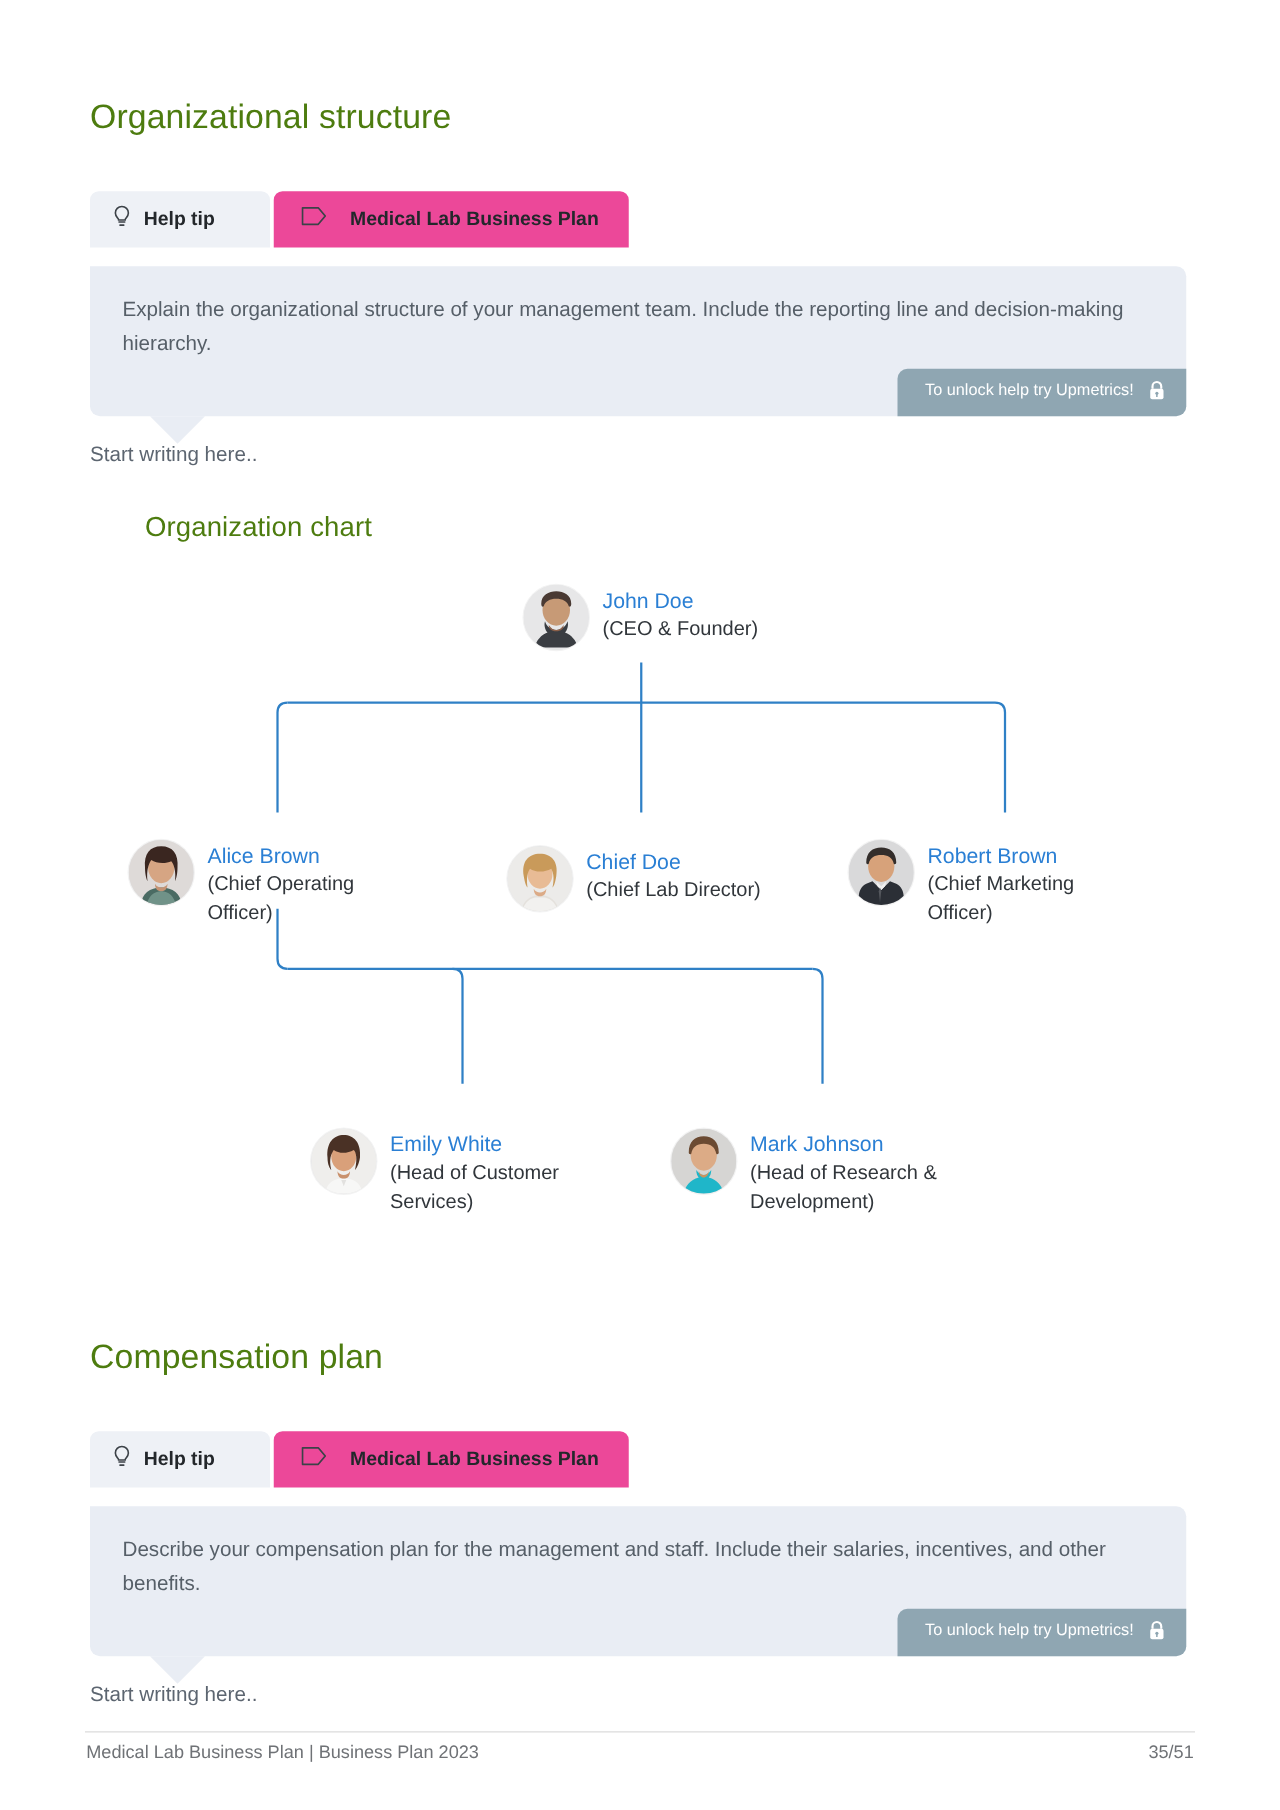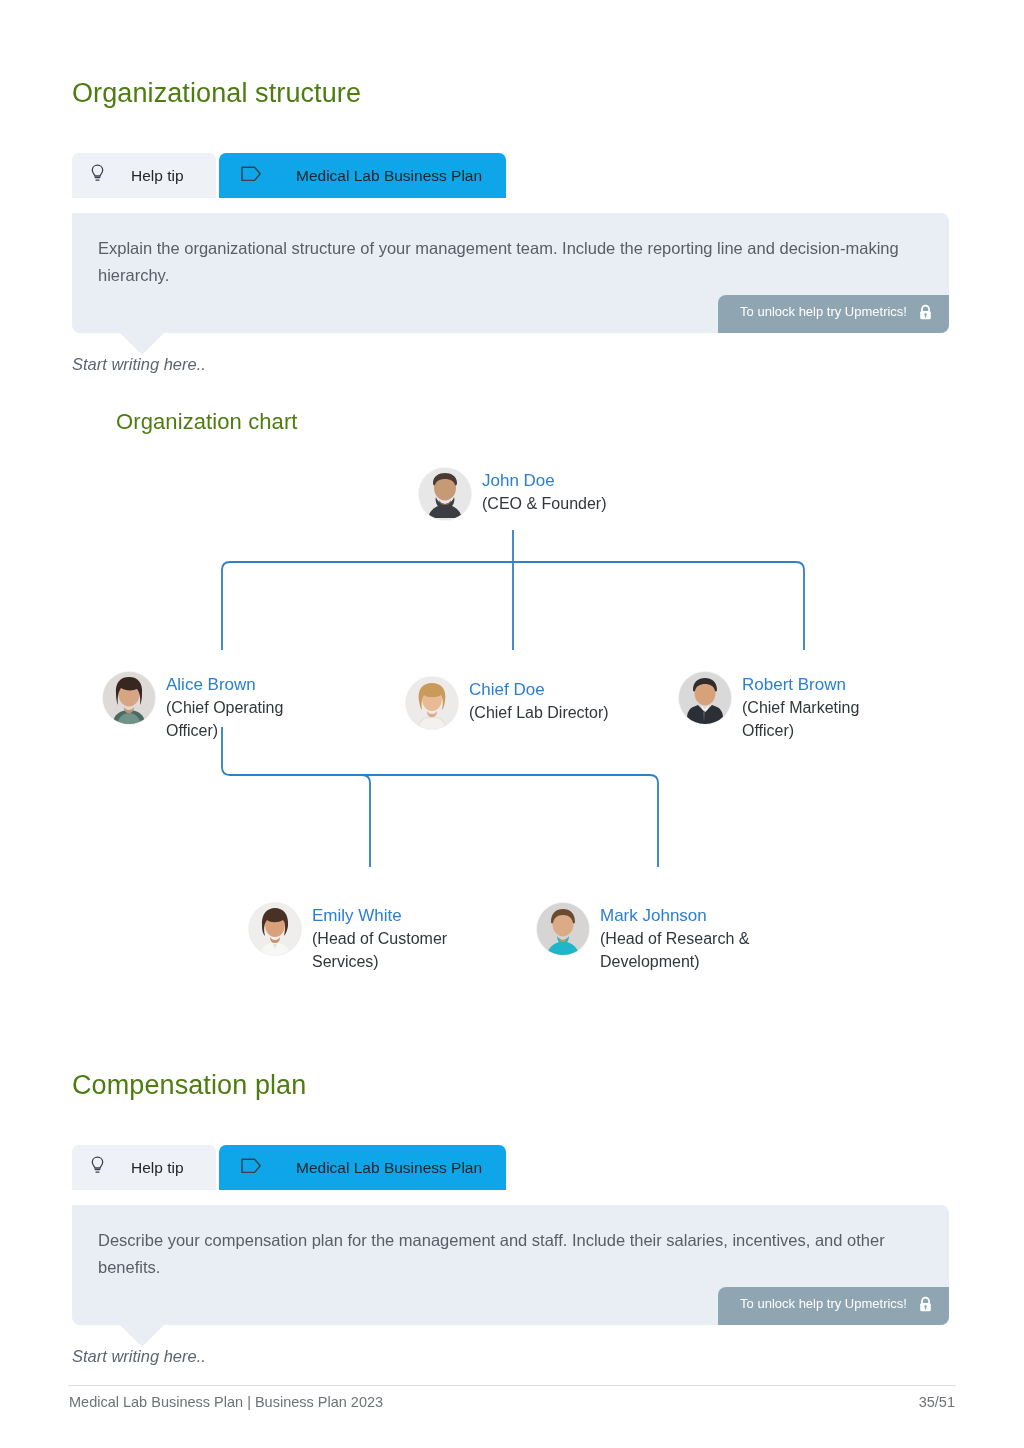--- a/index.html
+++ b/index.html
@@ -38,35 +38,35 @@
 
   .tabs { position: relative; height: 45px; }
   .tab {
     position: absolute;
     top: 0;
     height: 45px;
     box-sizing: border-box;
     border-radius: 7px 7px 0 0;
     display: flex;
     align-items: center;
-    gap: 26px;
+    gap: 10px;
     padding: 0 18px;
     font-size: 15.5px;
-    font-weight: 400;
+    font-weight: 700;
     color: #23272b;
     white-space: nowrap;
   }
   .tab-help {
     left: 0;
     background: #eef1f6;
     width: 144px;
   }
   .tab-plan {
     left: 147px;
-    background: #0ea5e9;
+    background: #ec4899;
     padding-left: 22px;
     padding-right: 24px;
   }
   .tab-plan .tab-label { margin-left: 8px; }
 
   .bubble {
     position: relative;
     background: #e9edf4;
     border-radius: 0 8px 8px 8px;
     padding: 22px 26px 20px 26px;
@@ -102,21 +102,20 @@
     display: flex;
     align-items: flex-start;
     gap: 11px;
     white-space: nowrap;
   }
   .lock-ico { display: block; }
 
   .startwriting {
     position: absolute;
     left: 72px;
-    font-style: italic;
     font-size: 16.5px;
     color: #5c6570;
     white-space: nowrap;
   }
 
   
   .orgchart { position: absolute; left: 0; top: 455px; width: 1024px; height: 540px; }
   .orglines { position: absolute; left: 0; top: 0; }
   .node {
     position: absolute;

